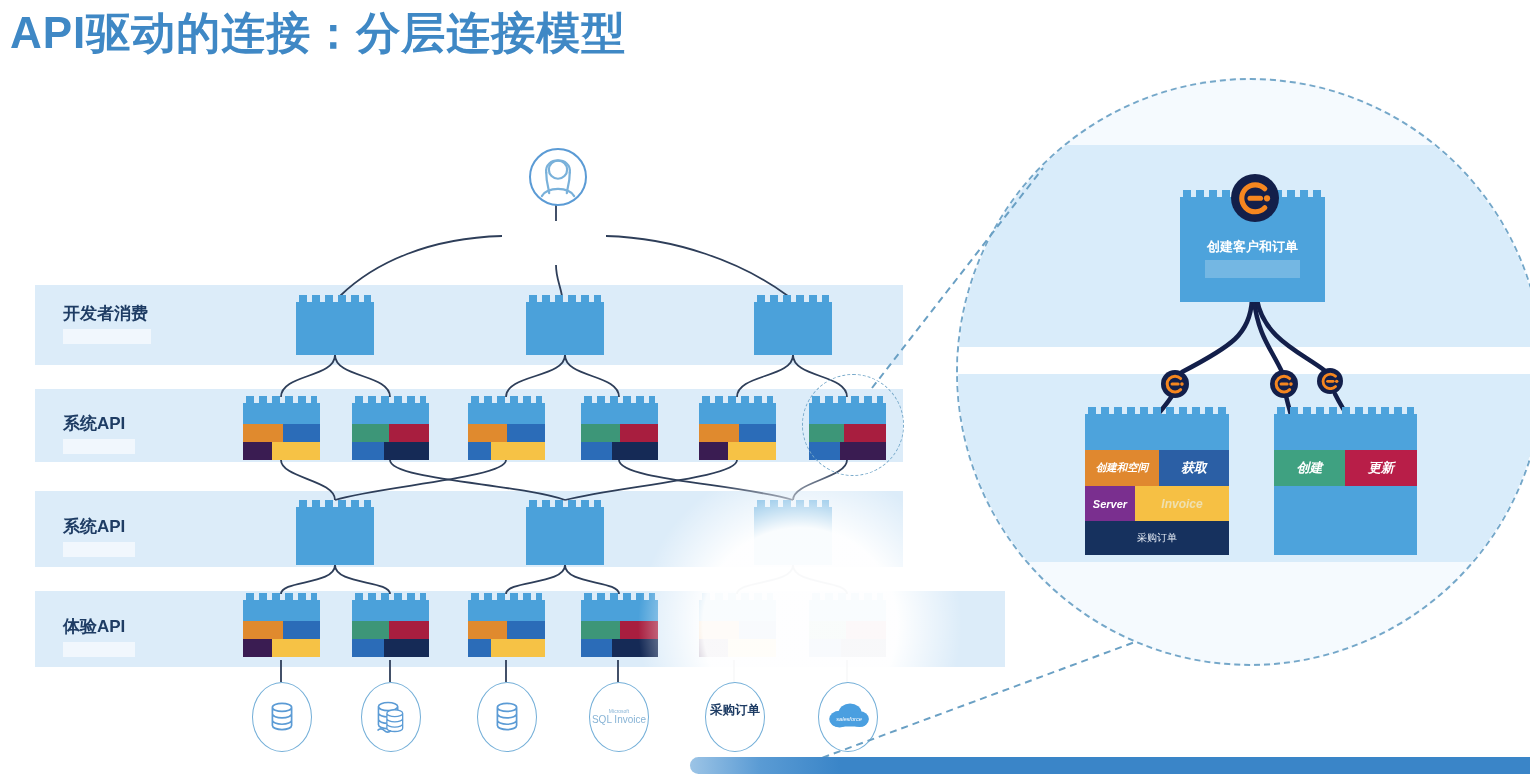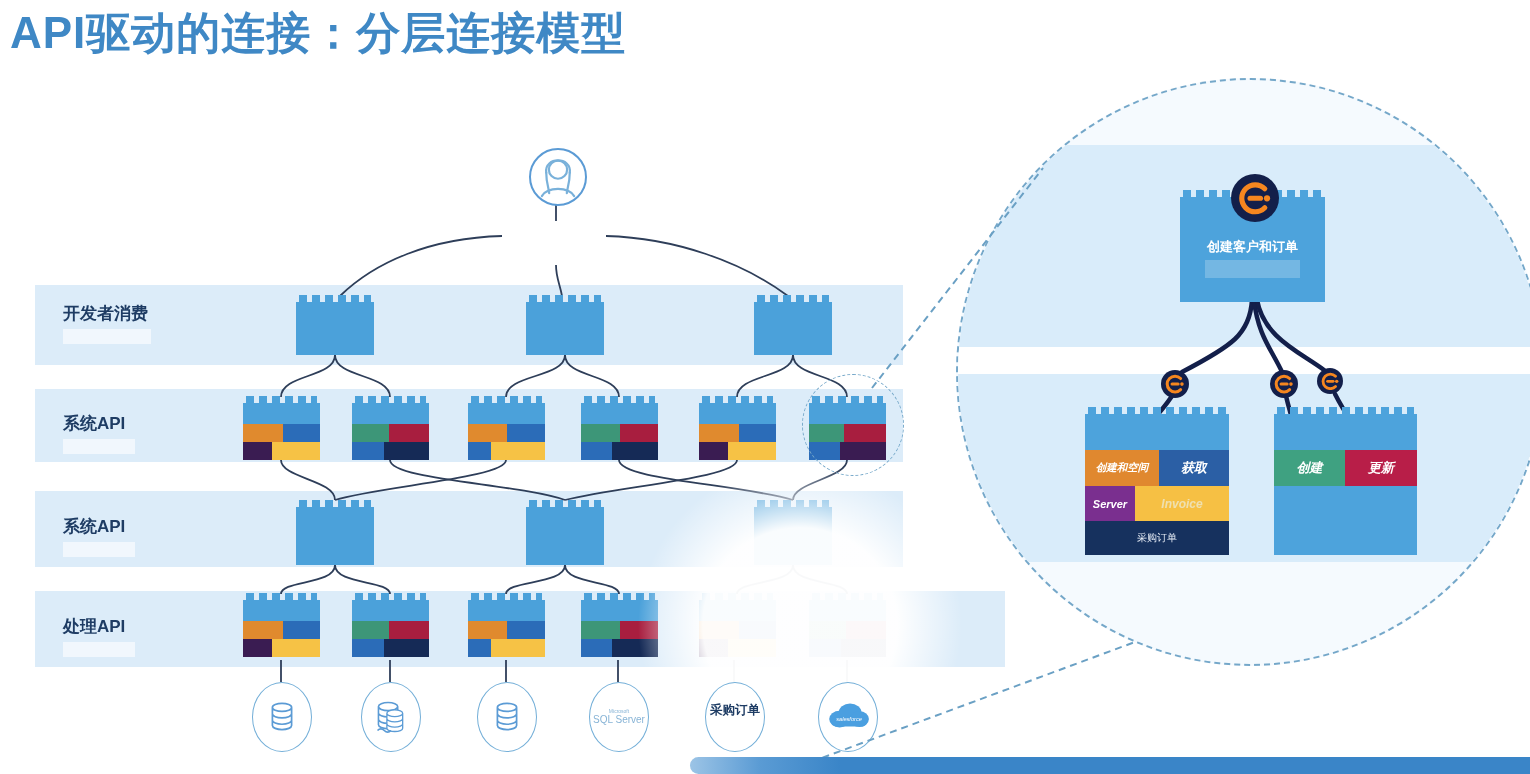--- a/index.html
+++ b/index.html
@@ -65,21 +65,21 @@
   <div class="abs" id="page-title">API驱动的连接：分层连接模型</div>
 
   <div class="abs band" style="top:285px;height:80px;"></div>
   <div class="abs band" style="top:389px;height:73px;"></div>
   <div class="abs band" style="top:491px;height:76px;"></div>
   <div class="abs band" style="top:591px;height:76px;width:970px;"></div>
 
   <div class="abs row-label" style="top:302px;">开发者消费</div>
   <div class="abs row-label" style="top:412px;">系统API</div>
   <div class="abs row-label" style="top:515px;">系统API</div>
-  <div class="abs row-label" style="top:615px;">处理API</div>
+  <div class="abs row-label" style="top:615px;">体验API</div>
   <div class="abs wmark" style="left:63px;top:329px;width:88px;height:15px;"></div>
   <div class="abs wmark" style="left:63px;top:439px;width:72px;height:15px;"></div>
   <div class="abs wmark" style="left:63px;top:542px;width:72px;height:15px;"></div>
   <div class="abs wmark" style="left:63px;top:642px;width:72px;height:15px;"></div>
 
   <svg class="overlay" width="1530" height="774" viewBox="0 0 1530 774">
     <g fill="none" stroke="#2e3e59" stroke-width="1.8">
       <path d="M556,202 L556,221"></path>
       <path d="M502,236 C430,238 375,262 340,296"></path>
       <path d="M556,265 C556,278 560,284 562,296"></path>
@@ -316,21 +316,21 @@
           </g>
         </svg>
       </div>
       <div class="abs endpoint" style="left: 477px; top: 682px;">
         <svg width="26" height="32" viewBox="0 0 24 30">
           <path d="M3,6 a9,3.8 0 0 0 18,0 a9,3.8 0 0 0 -18,0 M3,6 v17 a9,3.8 0 0 0 18,0 v-17 M3,12 a9,3.8 0 0 0 18,0 M3,18 a9,3.8 0 0 0 18,0" stroke="#5b9bd5" fill="none" stroke-width="1.6"></path>
         </svg>
       </div>
       <div class="abs endpoint" style="left: 589px; top: 682px;">
         <div class="sql-l1">Microsoft</div>
-        <div class="sql-l2">SQL Server</div>
+        <div class="sql-l2">SQL Invoice</div>
       </div>
       <div class="abs endpoint above" style="left: 705px; top: 682px;">
         <div class="ep-label" style="margin-top:-14px;">采购订单</div>
       </div>
       <div class="abs endpoint above" style="left: 818px; top: 682px;">
         <svg width="46" height="34" viewBox="0 0 44 32">
           <g fill="#4a9fe0">
             <ellipse cx="14" cy="18" rx="10" ry="8"></ellipse>
             <ellipse cx="24" cy="12" rx="11" ry="9"></ellipse>
             <ellipse cx="33" cy="18" rx="9" ry="7.5"></ellipse>

